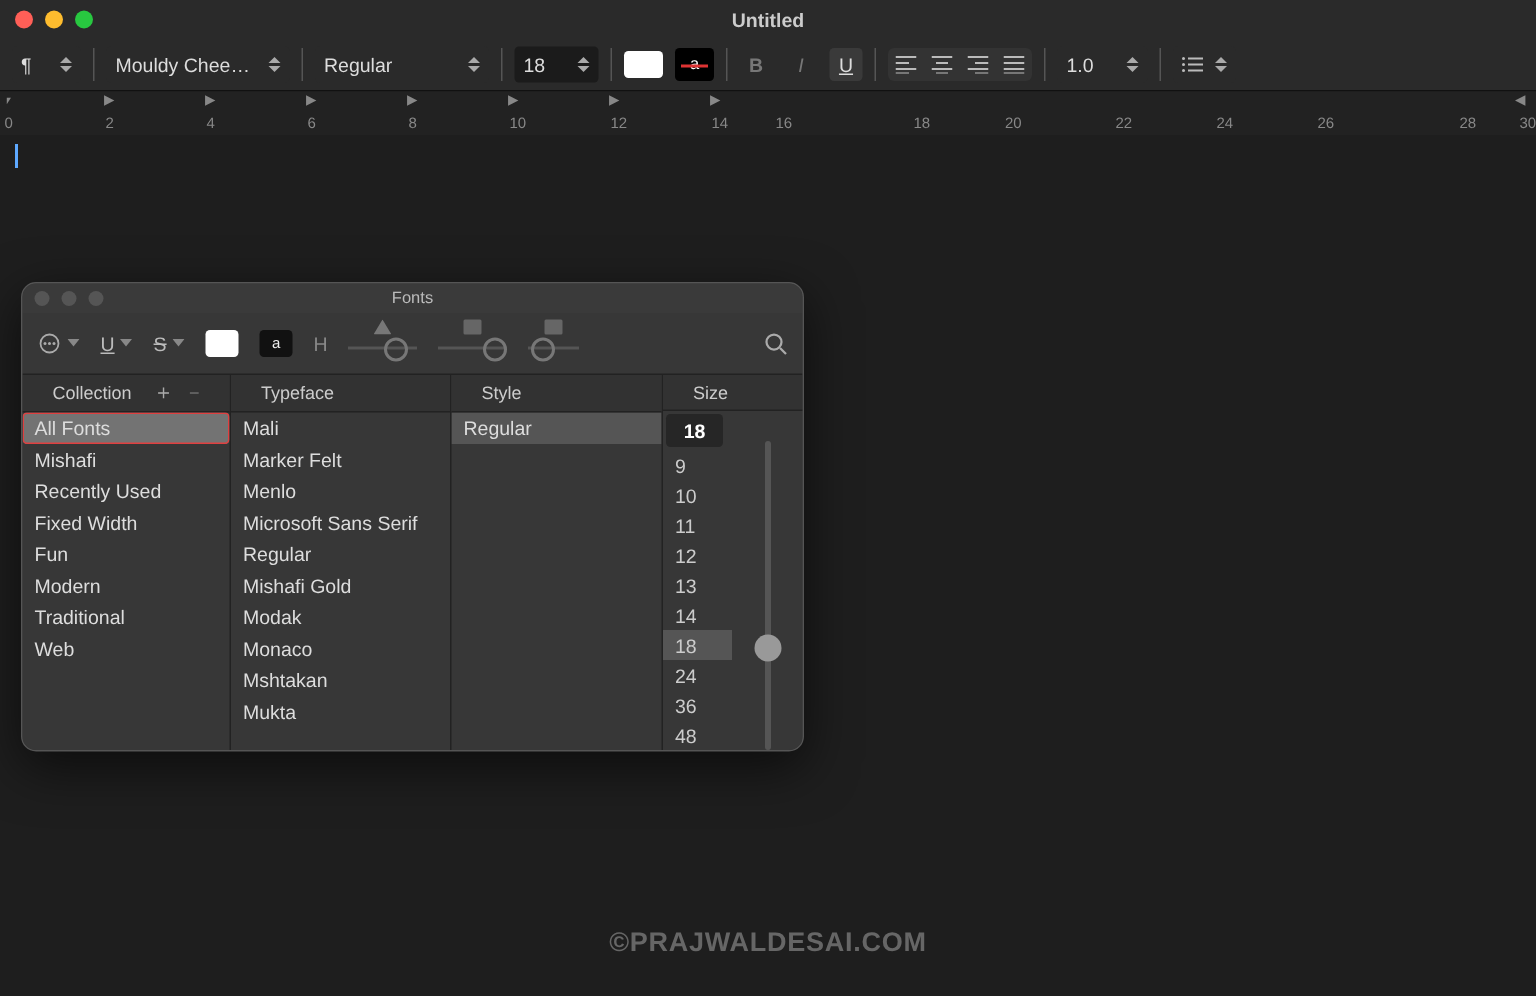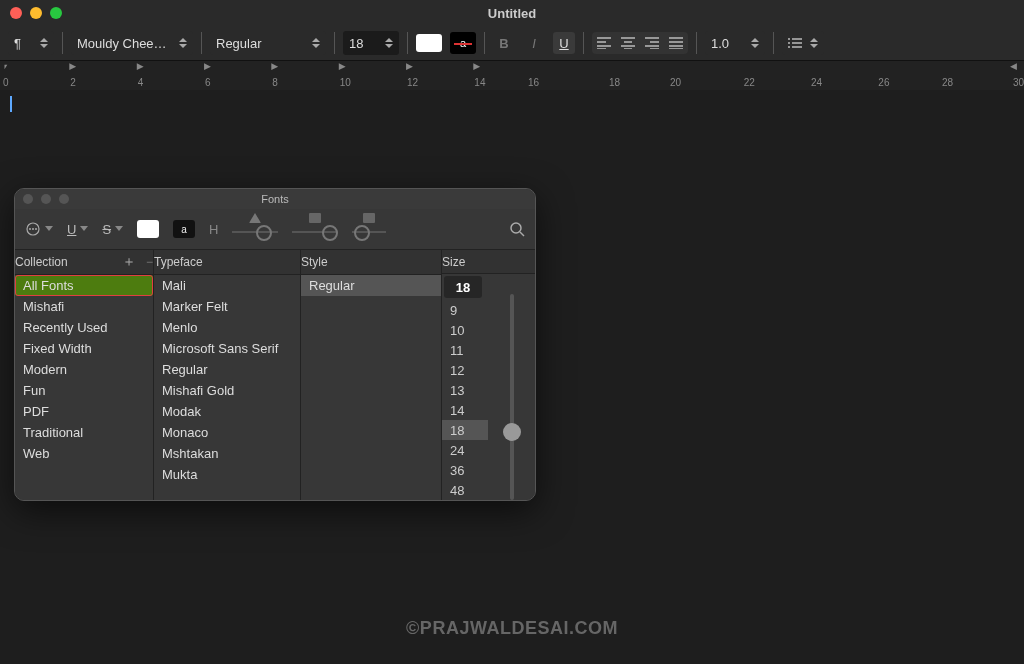--- a/index.html
+++ b/index.html
@@ -47,26 +47,26 @@
 .pbtn{display:flex;align-items:center;gap:4px;color:#bbb}
 .pbox{width:22px;height:18px;border-radius:3px}
 .slider{position:relative;width:46px;height:24px;display:flex;align-items:center}
 .slider::before{content:"";position:absolute;left:0;right:0;top:14px;height:2px;background:#555}
 .slabel{position:absolute;top:-4px;left:50%;transform:translateX(-50%);width:12px;height:10px;background:#666;border-radius:1px}
 .shandle{width:12px;height:12px;border-radius:50%;border:2px solid #777;position:absolute;top:8px}
 .srch{margin-left:auto;color:#aaa}
 
 .cols{display:flex;height:250px;background:#373737}
 .col{display:flex;flex-direction:column;border-right:1px solid #222}
-.colh{height:24px;background:#323232;display:flex;align-items:center;padding:0 0;font-size:12px;color:#ccc;border-bottom:1px solid #222;gap:10px}
+.colh{height:24px;background:#323232;display:flex;align-items:center;padding:0 20px;font-size:12px;color:#ccc;border-bottom:1px solid #222;gap:10px}
 .colh .plus{margin-left:auto;color:#aaa;font-size:14px}
 .list{flex:1;overflow:hidden}
 .item{height:21px;display:flex;align-items:center;padding:0 8px;color:#ddd;font-size:13px}
 .item.sel{background:#555}
-.item.hl{outline:1px solid #e04040;border-radius:3px;outline-offset:-1px;background:#4d7c0f}
+.item.hl{outline:1px solid #e04040;border-radius:3px;outline-offset:-1px;background:#737373}
 
 .size-col{flex:1;display:flex;flex-direction:column}
 .size-body{flex:1;display:flex}
 .size-list{width:46px}
 .size-input{height:22px;background:#262626;margin:2px 6px 2px 2px;border-radius:3px;color:#fff;display:flex;align-items:center;justify-content:center;font-weight:600}
 .sizev{height:20px;padding:0 8px;color:#ccc;display:flex;align-items:center}
 .sizev.sel{background:#555}
 .size-slider{flex:1;position:relative}
 .track{position:absolute;left:50%;top:20px;bottom:0;width:4px;background:#555;border-radius:2px;transform:translateX(-50%)}
 .knob{position:absolute;left:50%;top:158px;transform:translate(-50%,-50%);width:18px;height:18px;border-radius:50%;background:#999}
@@ -170,27 +170,27 @@
     <div class="marker" style="left: 204px;">▶</div>
     <div class="tick-num" style="left: 205px;">6</div>
     <div class="marker" style="left: 271.333px;">▶</div>
     <div class="tick-num" style="left: 272.333px;">8</div>
     <div class="marker" style="left: 338.667px;">▶</div>
     <div class="tick-num" style="left: 339.667px;">10</div>
     <div class="marker" style="left: 406px;">▶</div>
     <div class="tick-num" style="left: 407px;">12</div>
     <div class="marker" style="left: 473.333px;">▶</div>
     <div class="tick-num" style="left: 474.333px;">14</div>
-    <div class="tick-num" style="left: 528px;">16</div>
+    <div class="tick-num" style="left: 517px;">16</div>
     <div class="tick-num" style="left: 609px;">18</div>
     <div class="tick-num" style="left: 670px;">20</div>
     <div class="tick-num" style="left: 743.667px;">22</div>
     <div class="tick-num" style="left: 811px;">24</div>
     <div class="tick-num" style="left: 878.333px;">26</div>
-    <div class="tick-num" style="left: 942px;">28</div>
+    <div class="tick-num" style="left: 973px;">28</div>
     <div class="tick-num" style="left: 1013px;">30</div>
     <div class="marker" style="left: 1010px;">◀</div>
     <div class="marker" style="left: 2px; color: rgb(136, 136, 136);">⎖</div>
   </div>
 
 <div class="doc">
   <div class="cursor"></div>
   <div class="wm">©PRAJWALDESAI.COM</div>
 </div>
 
@@ -260,23 +260,22 @@
       <div class="colh">
         <span>Collection</span>
         <span class="plus">＋</span>
         <span style="color:#777">−</span>
       </div>
       <div class="list" id="col-collections">
           <div class="item hl">All Fonts</div>
           <div class="item">Mishafi</div>
           <div class="item">Recently Used</div>
           <div class="item">Fixed Width</div>
+          <div class="item">Fun</div>
           <div class="item">Modern</div>
-          <div class="item">Fun</div>
-          <div class="item">PDF</div>
           <div class="item">Traditional</div>
           <div class="item">Web</div>
         </div>
     </div>
     <div class="col" style="width:146px">
       <div class="colh">
           <span>Typeface</span>
         </div>
       <div class="list" id="col-typefaces">
           <div class="item">Mali</div>

